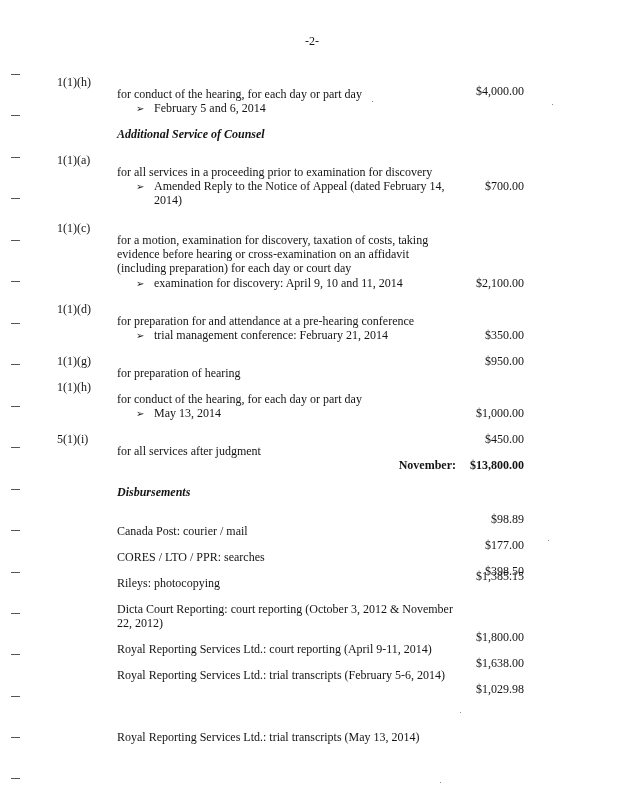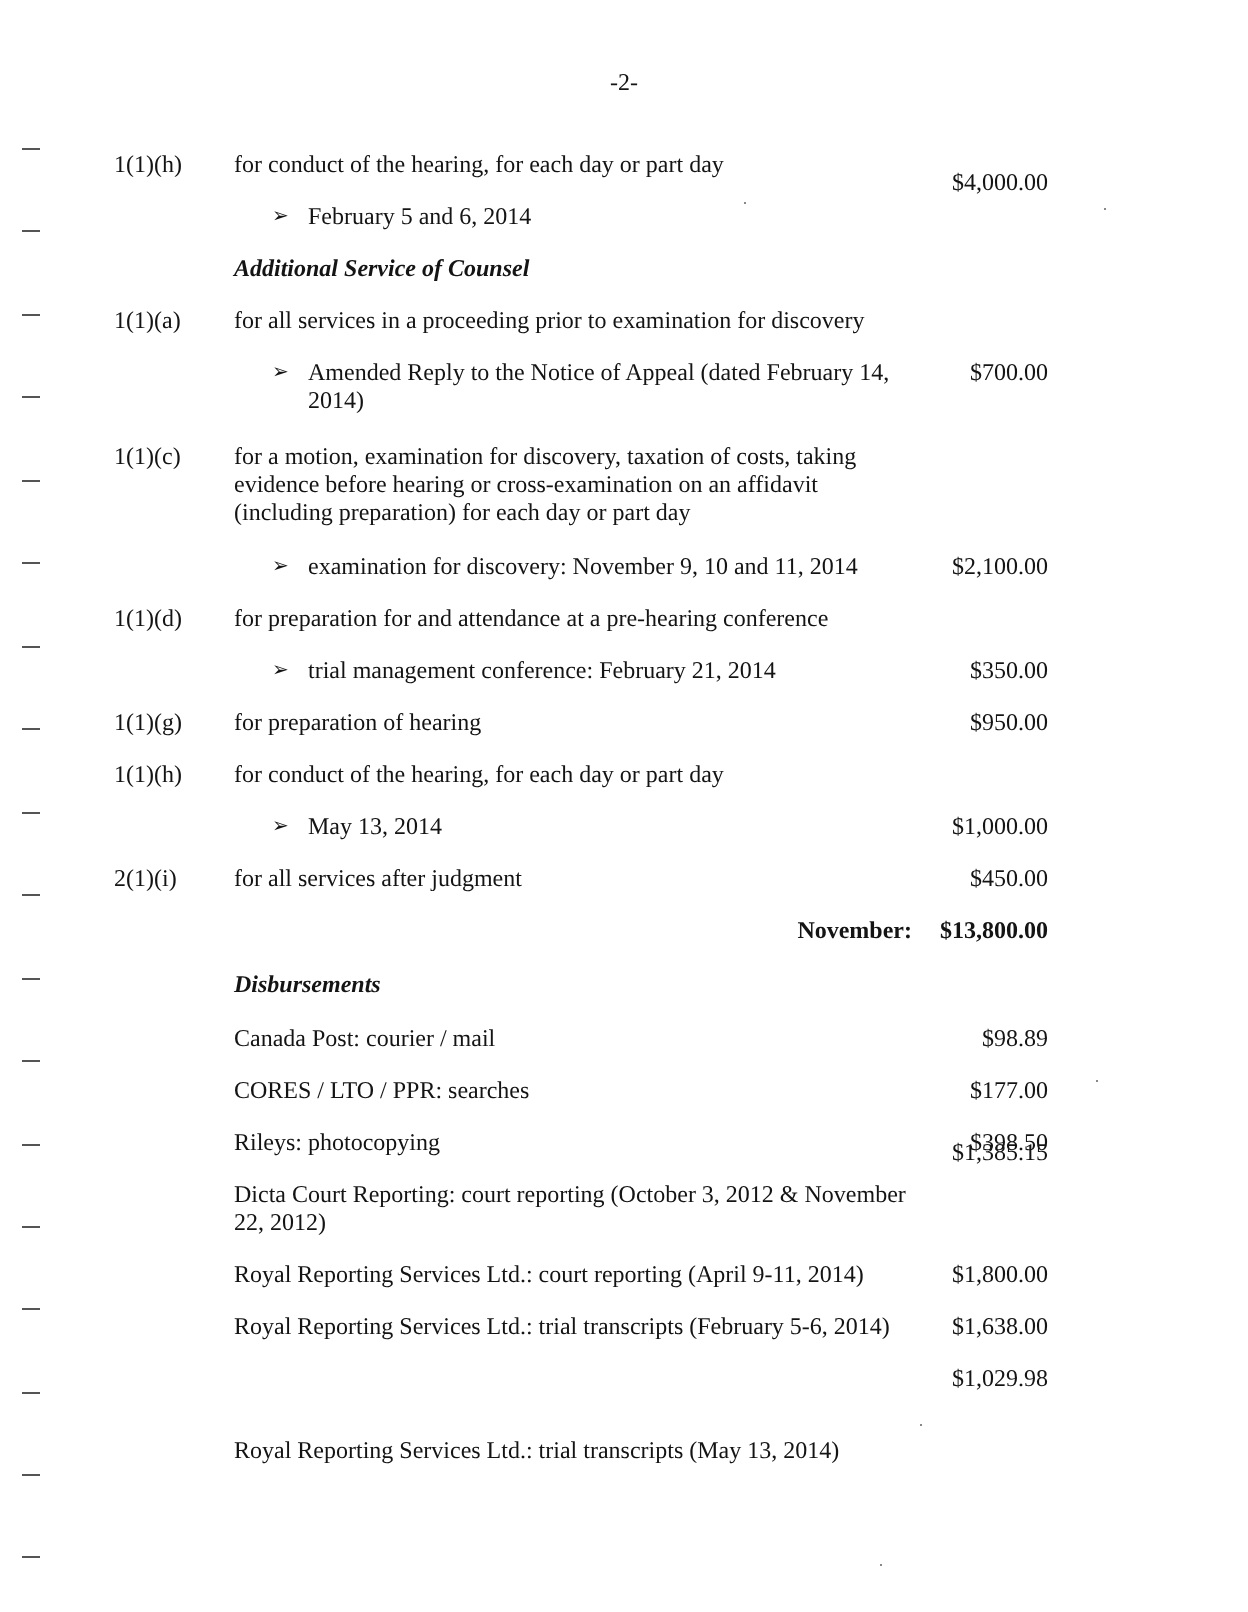--- a/index.html
+++ b/index.html
@@ -4,21 +4,21 @@
   <style>
     html, body { margin: 0; padding: 0; background: #ffffff; }
     body {
       width: 624px; height: 806px; position: relative; overflow: hidden;
       font-family: "Liberation Serif", "DejaVu Serif", serif;
       color: #141414; font-size: 12px;
     }
     .abs { position: absolute; white-space: nowrap; line-height: 14px; }
     .page-num { left: 0; width: 624px; text-align: center; top: 34px; }
     .code { left: 57px; }
-    .desc { left: 117px; }
+    .desc { left: 117px; margin-top: 12px; }
     .bullet-arrow { left: 136px; font-size: 10px; }
     .bullet-text { left: 154px; }
     .amount { right: 100px; text-align: right; }
     .heading { left: 117px; font-weight: bold; font-style: italic; }
     .bold { font-weight: bold; }
     .margin-dash {
       position: absolute; left: 11px; width: 9px; height: 1px; background: #555;
     }
     .speck { position: absolute; width: 1px; height: 1px; background: #888; }
   </style>
@@ -59,42 +59,42 @@
 <div class="abs code" style="top:153px">1(1)(a)</div>
 <div class="abs desc" style="top:153px">for all services in a proceeding prior to examination for discovery</div>
 <div class="abs bullet-arrow" style="top:180px">➢</div>
 <div class="abs bullet-text" style="top:179px">Amended Reply to the Notice of Appeal (dated February 14,</div>
 <div class="abs bullet-text" style="top:193px">2014)</div>
 <div class="abs amount" style="top:179px">$700.00</div>
 
 <div class="abs code" style="top:221px">1(1)(c)</div>
 <div class="abs desc" style="top:221px">for a motion, examination for discovery, taxation of costs, taking</div>
 <div class="abs desc" style="top:235px">evidence before hearing or cross-examination on an affidavit</div>
-<div class="abs desc" style="top:249px">(including preparation) for each day or part day</div>
+<div class="abs desc" style="top:249px">(including preparation) for each day or court day</div>
 <div class="abs bullet-arrow" style="top:277px">➢</div>
-<div class="abs bullet-text" style="top:276px">examination for discovery: November 9, 10 and 11, 2014</div>
+<div class="abs bullet-text" style="top:276px">examination for discovery: April 9, 10 and 11, 2014</div>
 <div class="abs amount" style="top:276px">$2,100.00</div>
 
 <div class="abs code" style="top:302px">1(1)(d)</div>
 <div class="abs desc" style="top:302px">for preparation for and attendance at a pre-hearing conference</div>
 <div class="abs bullet-arrow" style="top:329px">➢</div>
 <div class="abs bullet-text" style="top:328px">trial management conference: February 21, 2014</div>
 <div class="abs amount" style="top:328px">$350.00</div>
 
 <div class="abs code" style="top:354px">1(1)(g)</div>
 <div class="abs desc" style="top:354px">for preparation of hearing</div>
 <div class="abs amount" style="top:354px">$950.00</div>
 
 <div class="abs code" style="top:380px">1(1)(h)</div>
 <div class="abs desc" style="top:380px">for conduct of the hearing, for each day or part day</div>
 <div class="abs bullet-arrow" style="top:407px">➢</div>
 <div class="abs bullet-text" style="top:406px">May 13, 2014</div>
 <div class="abs amount" style="top:406px">$1,000.00</div>
 
-<div class="abs code" style="top:432px">2(1)(i)</div>
+<div class="abs code" style="top:432px">5(1)(i)</div>
 <div class="abs desc" style="top:432px">for all services after judgment</div>
 <div class="abs amount" style="top:432px">$450.00</div>
 
 <div class="abs bold" style="top:458px; right:168px">November:</div>
 <div class="abs amount bold" style="top:458px">$13,800.00</div>
 
 <div class="abs heading" style="top:485px">Disbursements</div>
 
 <div class="abs desc" style="top:512px">Canada Post: courier  / mail</div>
 <div class="abs amount" style="top:512px">$98.89</div>

